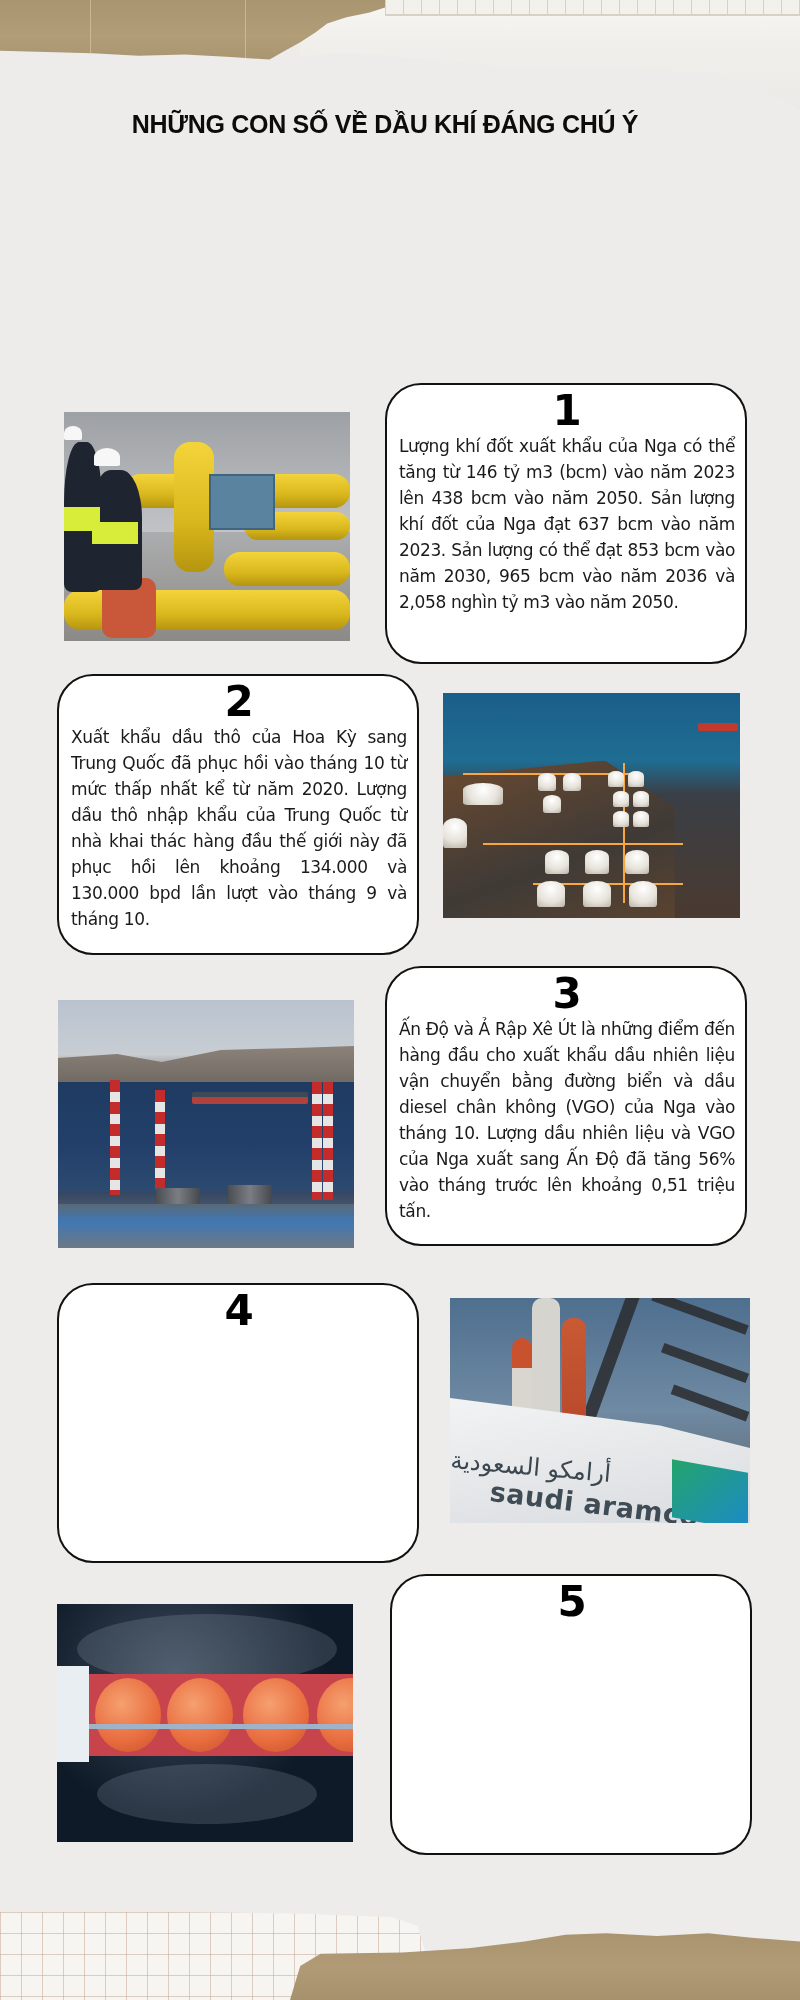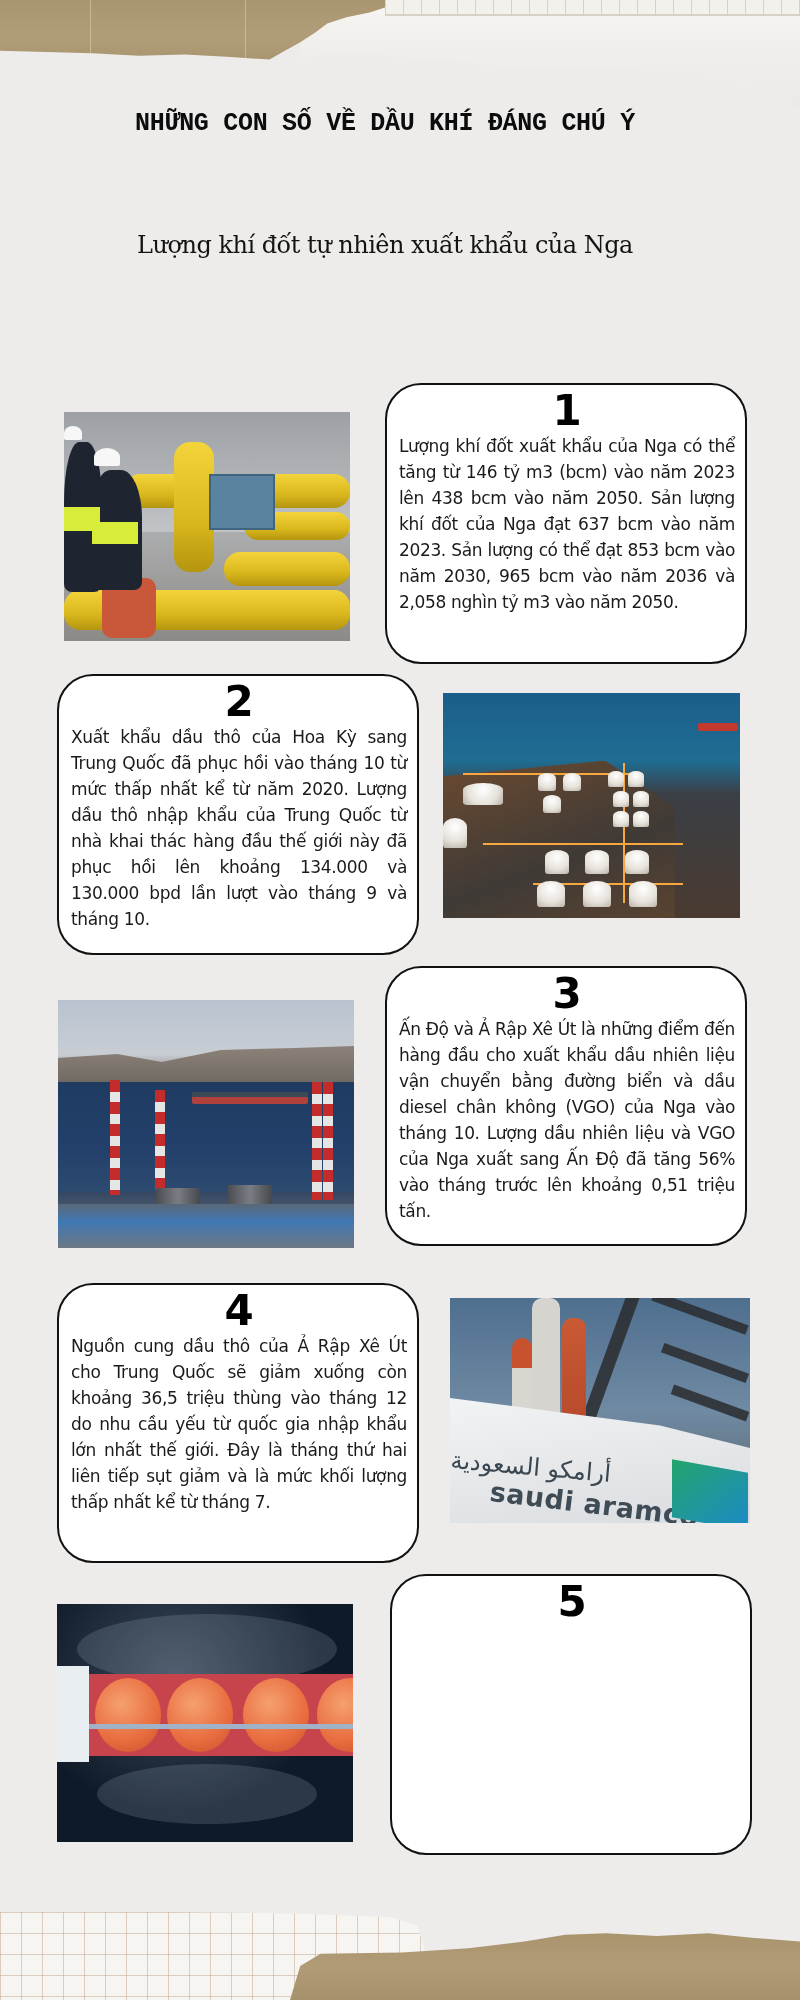--- a/index.html
+++ b/index.html
@@ -37,21 +37,21 @@
   }
   .kraft-bottom {
     left: 290px; top: 1932px; width: 510px; height: 68px;
     background: linear-gradient(180deg, #a9946e 0%, #b09b76 50%, #a5916c 100%);
     clip-path: polygon(0 100%, 2% 50%, 6% 32%, 22% 30%, 35% 24%, 46% 14%, 54% 4%, 62% 2%, 72% 6%, 82% 2%, 90% 8%, 100% 14%, 100% 100%);
   }
 
   
   .title {
     position: absolute; left: 0; top: 108px; width: 770px;
-    text-align: center; font-family: Liberation Mono, monospace; font-weight: bold;
+    text-align: center; font-family: Liberation Sans, sans-serif; font-weight: bold;
     font-size: 25px; line-height: 32px; letter-spacing: -0.3px; color: #0c0c0c;
   }
   .subtitle {
     position: absolute; left: 0; top: 228px; width: 770px;
     text-align: center; font-family: "DejaVu Serif", serif;
     font-size: 24px; line-height: 35px; letter-spacing: -0.5px; color: #141414;
   }
 
   
   .card {
@@ -127,21 +127,21 @@
 <div class="deco paper-top-grid"></div>
 <div class="deco kraft-top">
   <span class="kraft-top-line" style="left:90px"></span>
   <span class="kraft-top-line" style="left:245px"></span>
 </div>
 
 <h1 class="title">
   <span>NHỮNG CON SỐ VỀ DẦU KHÍ ĐÁNG CHÚ Ý</span><br>
 </h1>
 <p class="subtitle">
-  <span>Lượng khí đốt tự nhiên xuất khẩu của Nga</span><br>
+  <br>
   <br>
 </p>
 
 <div class="photo p1">
   <div class="wall"></div>
   <div class="pipe" style="left:60px; top:62px; width:226px; height:34px;"></div>
   <div class="pipe" style="left:110px; top:30px; width:40px; height:130px;"></div>
   <div class="pipe" style="left:160px; top:140px; width:126px; height:34px;"></div>
   <div class="pipe" style="left:0; top:178px; width:286px; height:40px;"></div>
   <div class="pipe" style="left:180px; top:100px; width:106px; height:28px;"></div>
@@ -201,21 +201,20 @@
   <div class="silo" style="left:170px; top:185px; width:44px; height:45px;"></div>
   <div class="roof"></div>
 </div>
 <div class="card" style="left:385px; top:966px; width:362px; height:280px;">
   <span class="num">3</span>
   <p class="body">Ấn Độ và Ả Rập Xê Út là những điểm đến hàng đầu cho xuất khẩu dầu nhiên liệu vận chuyển bằng đường biển và dầu diesel chân không (VGO) của Nga vào tháng 10. Lượng dầu nhiên liệu và VGO của Nga xuất sang Ấn Độ đã tăng 56% vào tháng trước lên khoảng 0,51 triệu tấn.</p>
 </div>
 
 <div class="card" style="left:57px; top:1283px; width:362px; height:280px;">
   <span class="num">4</span>
-  <p class="body">Nguồn cung dầu thô của Ả Rập Xê Út cho Trung Quốc sẽ giảm xuống còn khoảng 36,5 triệu thùng vào tháng 12 do nhu cầu yếu từ quốc gia nhập khẩu lớn nhất thế giới. Đây là tháng thứ hai liên tiếp sụt giảm và là mức khối lượng thấp nhất kể từ tháng 7.</p>
 </div>
 <div class="photo p4">
   <div class="beam" style="left:150px; top:0; width:14px; height:140px; transform: skewX(-20deg);"></div>
   <div class="beam" style="left:200px; top:10px; width:100px; height:10px; transform: rotate(20deg);"></div>
   <div class="beam" style="left:210px; top:60px; width:90px; height:10px; transform: rotate(20deg);"></div>
   <div class="beam" style="left:220px; top:100px; width:80px; height:10px; transform: rotate(20deg);"></div>
   <div class="pipe4" style="left:62px; top:40px; width:20px; height:100px; background: linear-gradient(180deg,#c8522e 0 30%,#d9d6cf 30%);"></div>
   <div class="pipe4" style="left:82px; top:0; width:28px; height:140px; background: #d6d4cf;"></div>
   <div class="pipe4" style="left:112px; top:20px; width:24px; height:120px; background: linear-gradient(180deg,#c95a34,#b6472a);"></div>
   <div class="sign"></div>

